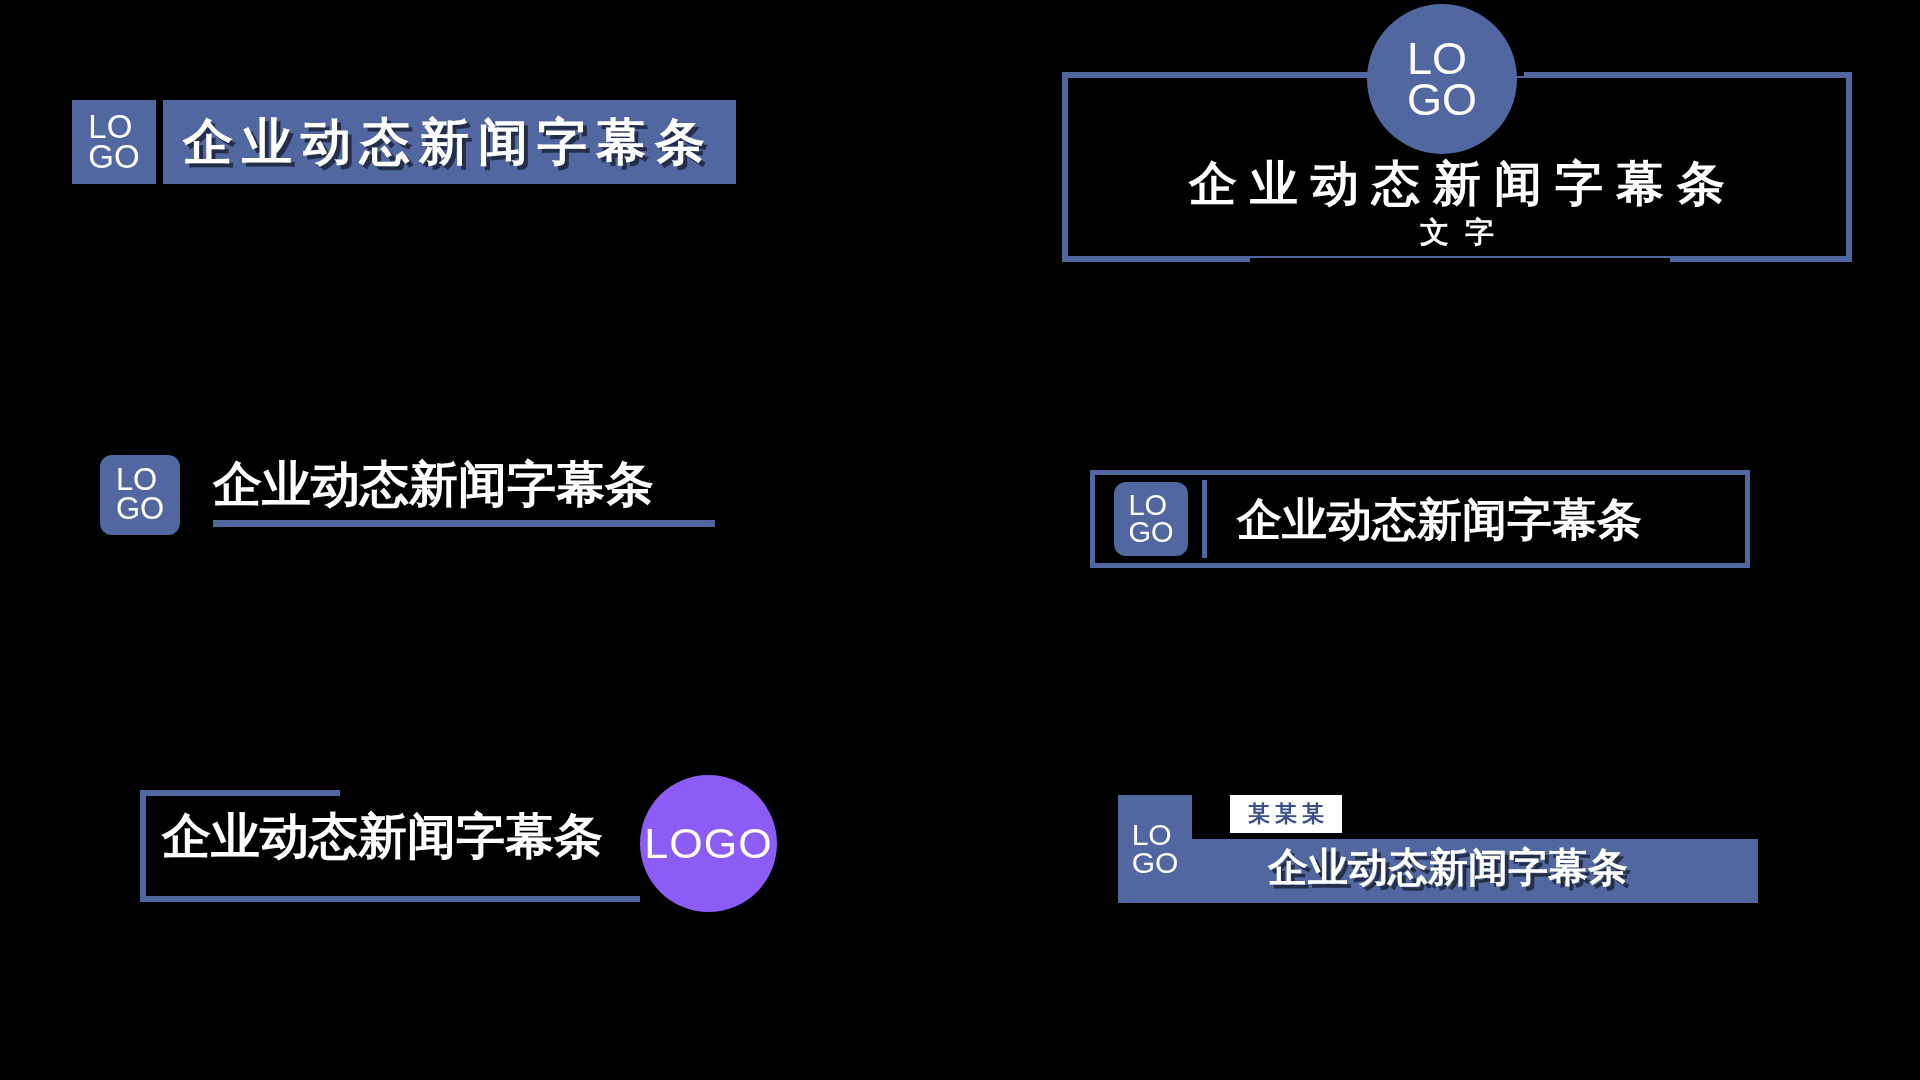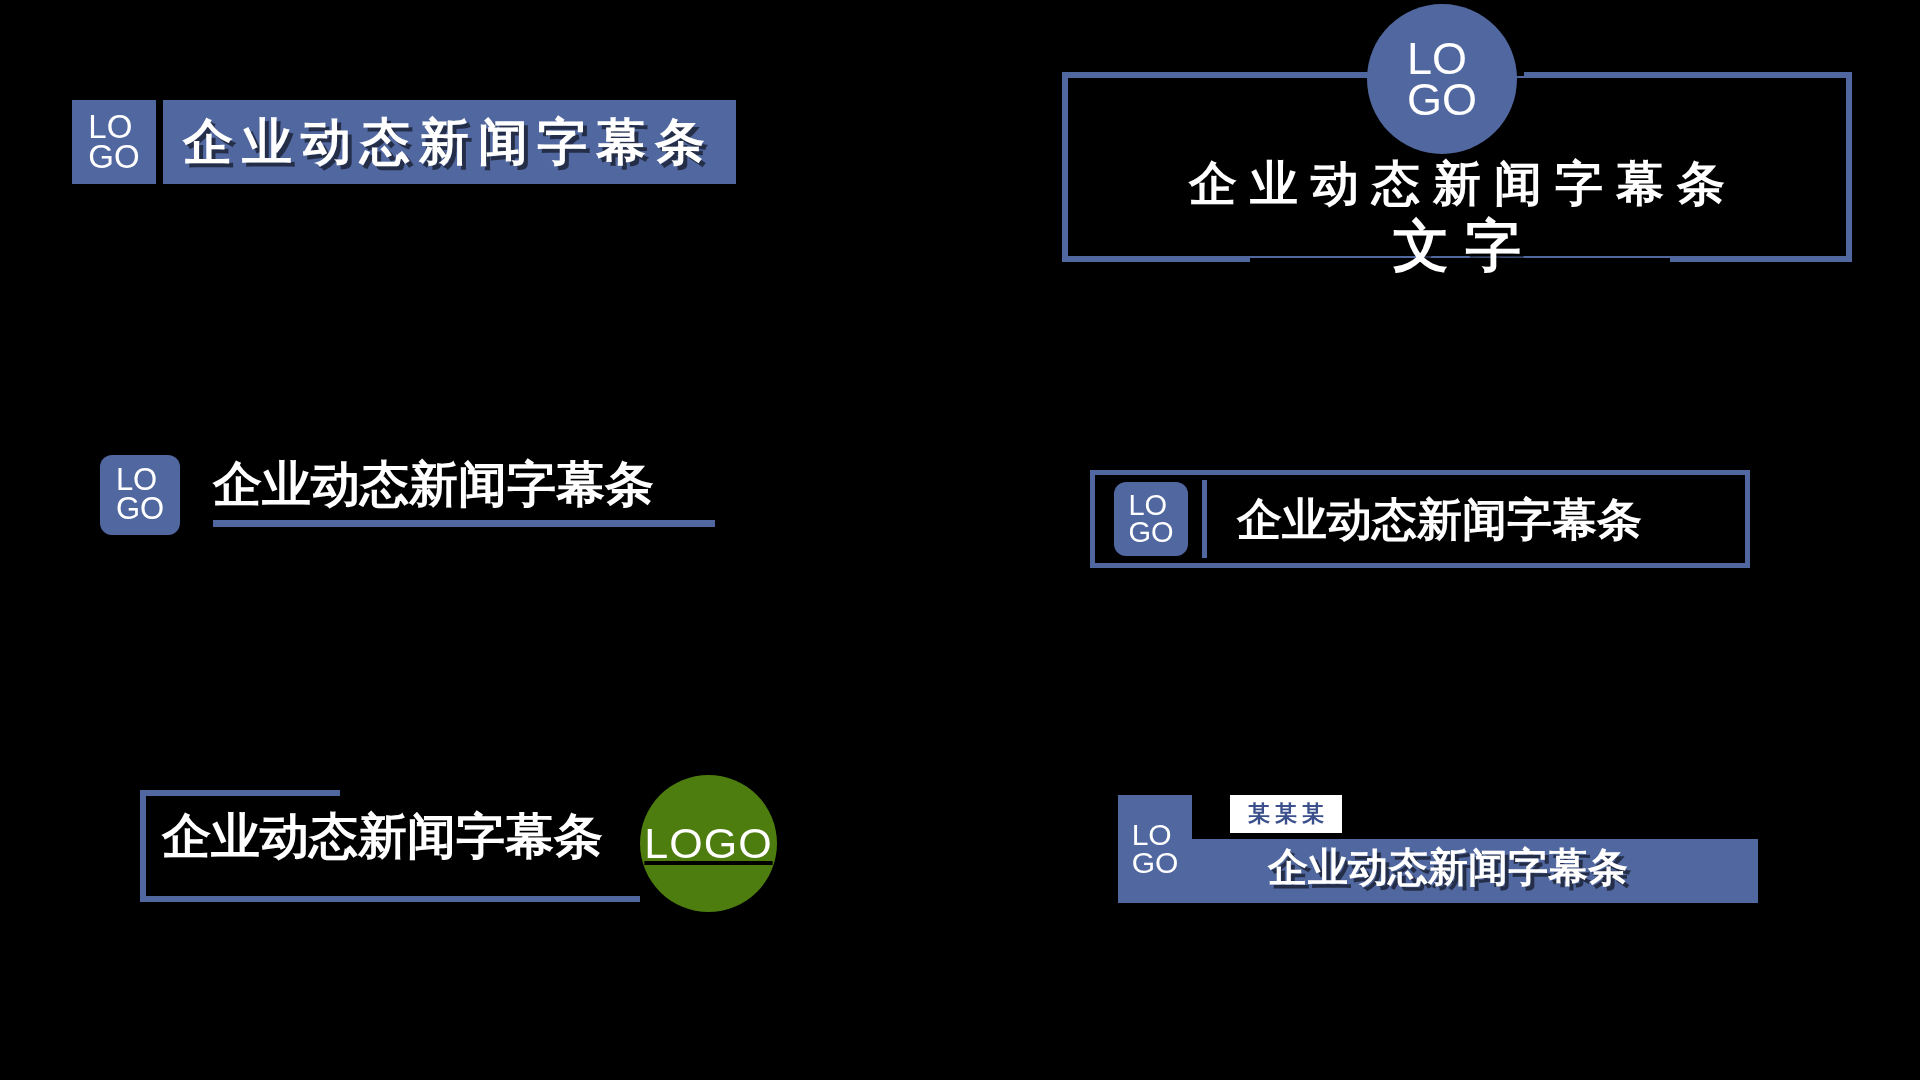--- a/index.html
+++ b/index.html
@@ -63,21 +63,21 @@
     position:absolute; left:305px; top:-68px;
     width:150px;height:150px;border-radius:50%;
     background:#51679f;
     display:flex;align-items:center;justify-content:center;
   }
   #banner2 .b2-circle .logo-text{font-size:45px;}
   #banner2 .b2-text{
     position:absolute;left:0;top:88px;width:790px;text-align:center;
   }
   #banner2 .b2-line1{font-size:48px;letter-spacing:13px;padding-left:13px;display:block;}
-  #banner2 .b2-line2{font-size:56px;letter-spacing:16px;padding-left:16px;display:block;margin-top:10px;}
+  #banner2 .b2-line2{font-size:29px;letter-spacing:16px;padding-left:16px;display:block;margin-top:10px;}
   #banner2 .b2-botmask{
     position:absolute;left:188px;bottom:-6px;width:420px;height:10px;background:#000;
   }
 
   
   #banner3{ position:absolute; left:100px; top:455px; display:flex; align-items:flex-start;}
   #banner3 .b3-logo{
     width:80px;height:80px;border-radius:12px;background:#51679f;
     display:flex;align-items:center;justify-content:center;flex:0 0 auto;
   }
@@ -119,21 +119,21 @@
     position:absolute;left:200px;top:-3px;width:282px;height:10px;background:#000;
   }
   #banner5 .b5-botextend{
     position:absolute;left:0;top:106px;width:500px;height:6px;background:#51679f;
   }
   #banner5 .b5-title{
     position:absolute;left:22px;top:22px;font-size:49px;
   }
   #banner5 .b5-circle{
     position:absolute;left:500px;top:-15px;width:137px;height:137px;border-radius:50%;
-    background:#4d7c0f;display:flex;align-items:center;justify-content:center;text-decoration:underline;
+    background:#8b5cf6;display:flex;align-items:center;justify-content:center;
   }
   #banner5 .b5-circle .circle-label{
     color:#ffffff;font-size:43px;font-weight:400;letter-spacing:1px;
     font-family:"Liberation Sans", sans-serif;
   }
 
   
   #banner6{ position:absolute; left:1118px; top:795px; width:640px; height:108px;}
   #banner6 .b6-logoblock{
     position:absolute;left:0;top:0;width:74px;height:108px;background:#51679f;

